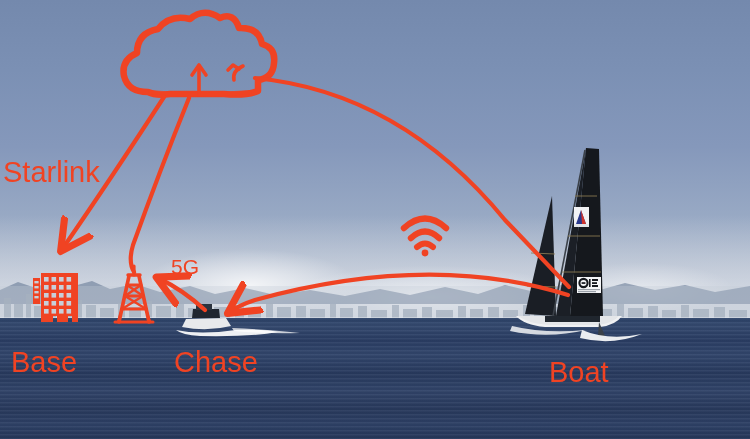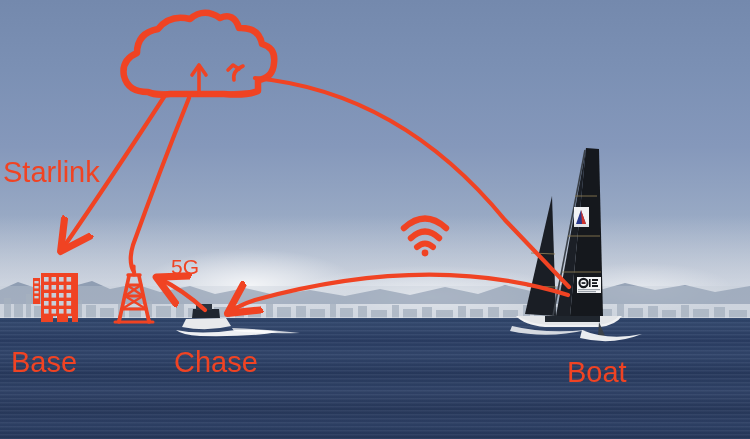--- a/index.html
+++ b/index.html
@@ -92,21 +92,21 @@
     font-family: "Liberation Sans", sans-serif;
     font-weight: 400;
     white-space: nowrap;
     letter-spacing: 0px;
     line-height: 1;
     text-align: right;
   }
   #label-starlink { left: 3px;   top: 158px; font-size: 29px; }
   #label-base     { left: 11px;  top: 348px; font-size: 29px; }
   #label-chase    { left: 174px; top: 348px; font-size: 29px; }
-  #label-boat     { left: 567px; top: 358px; font-size: 29px; }
+  #label-boat     { left: 549px; top: 358px; font-size: 29px; }
   #label-5g       { left: 171px; top: 256px; font-size: 21px; }
 </style>
 </head>
 <body>
 
 <div id="scene">
 
   <div class="sky"></div>
   <div class="haze"></div>
 

